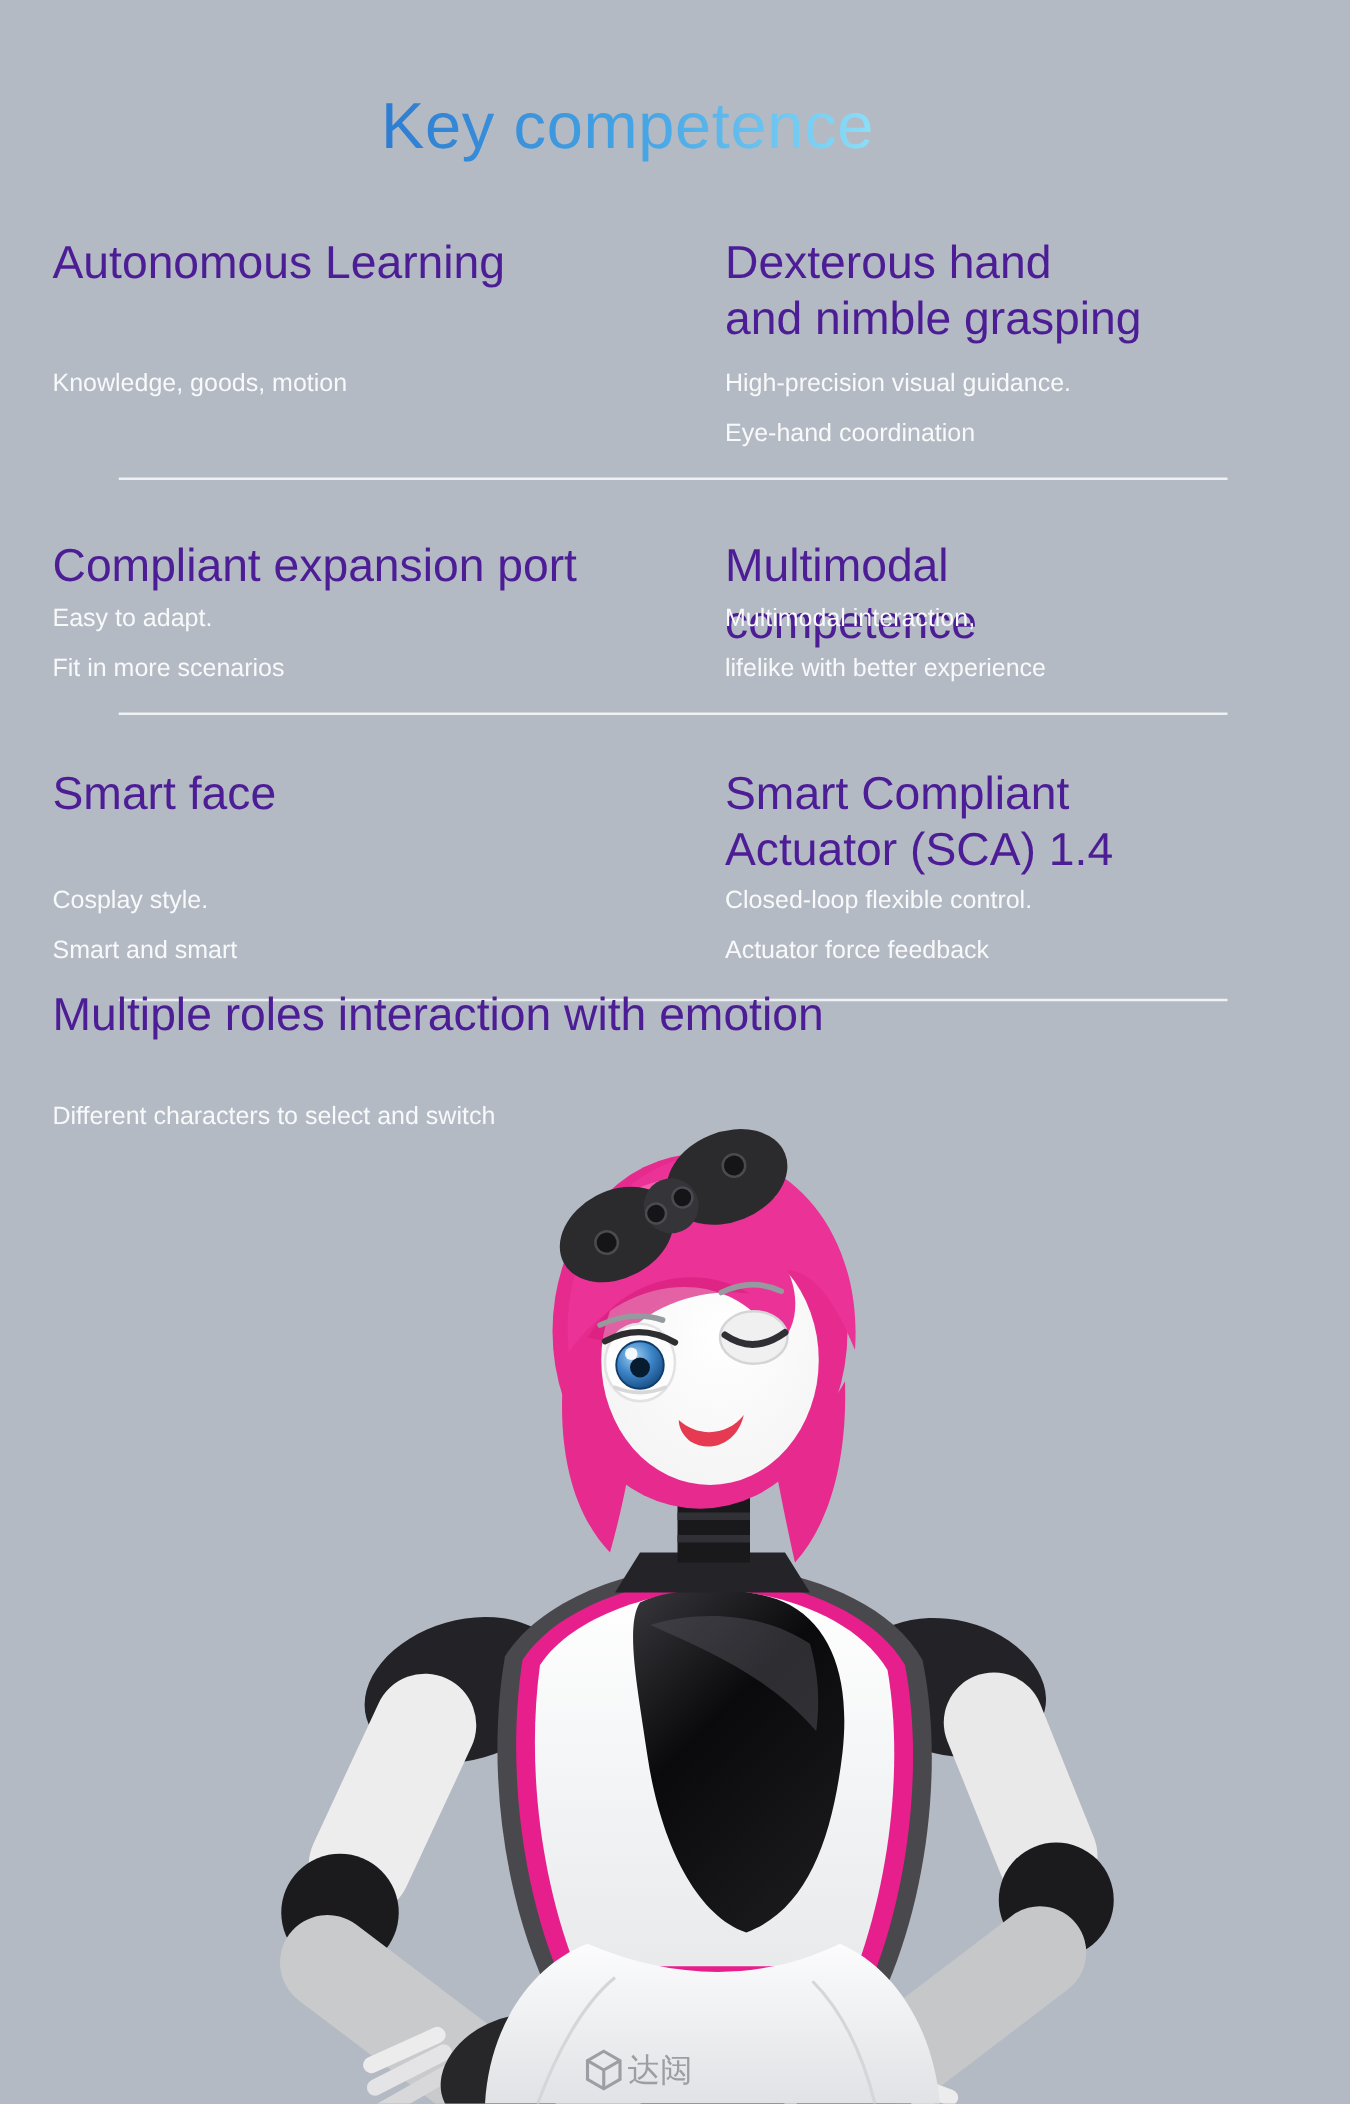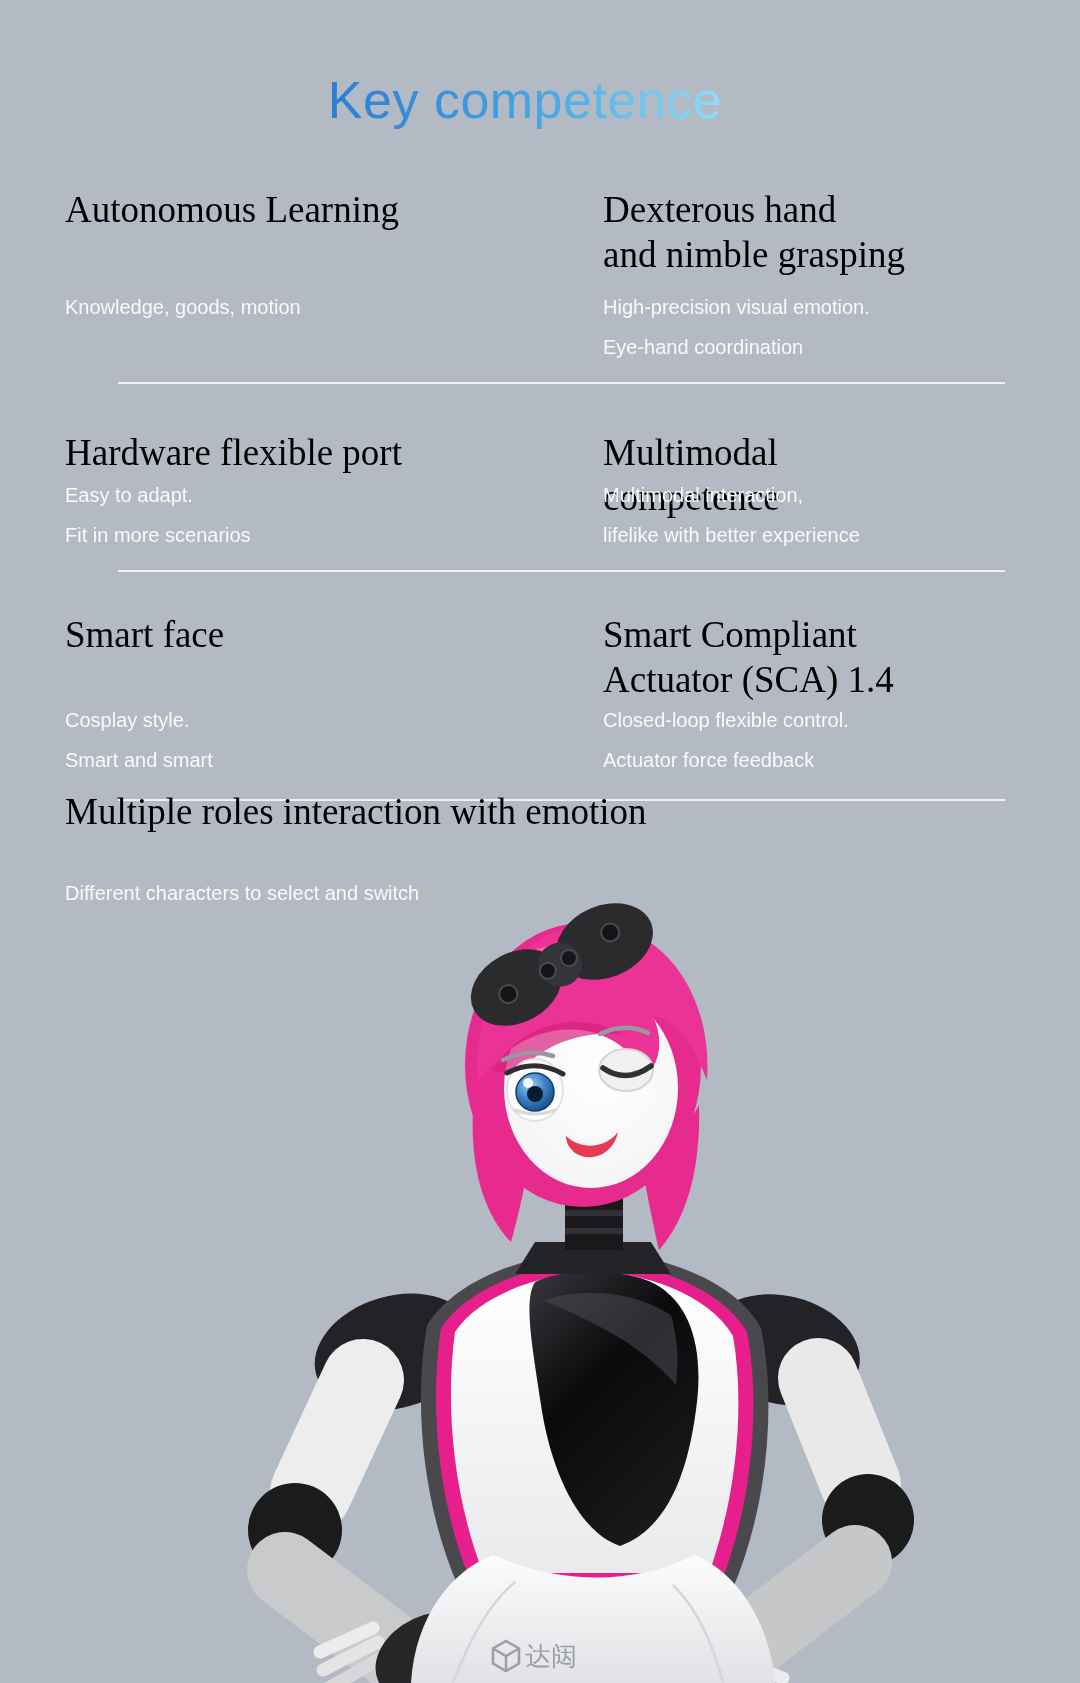--- a/index.html
+++ b/index.html
@@ -2,29 +2,28 @@
 <html><head>
 <meta charset="utf-8">
 <style>
   html,body{margin:0;padding:0;}
   body{
     width:1080px;height:1683px;
     background:#b4bac4;
     font-family:"Liberation Sans","DejaVu Sans",sans-serif;
     overflow:hidden;
   }
-  .page{position:relative;width:936px;height:1683px;margin-left:23px;}
+  .page{position:relative;width:936px;height:1683px;}
   .abs{position:absolute;margin:0;}
   .heading{
-    color:#000000;
+    color:#4c1d95;
     font-size:37px;
     line-height:45px;
     font-weight:400;
     white-space:pre-line;
-    font-family:Liberation Serif, serif;
   }
   .body-text{
     color:#f8f9fa;
     font-size:20px;
     line-height:40px;
     font-weight:400;
     white-space:pre-line;
   }
   .divider{
     position:absolute;
@@ -49,26 +48,26 @@
     </defs>
     <text x="502" y="60" text-anchor="middle" font-size="52" letter-spacing="0.5" fill="url(#titleGrad)">Key competence</text>
   </svg>
 
   <section>
 
     <h2 class="abs heading col-l" style="top:187px">Autonomous Learning</h2>
     <h2 class="abs heading col-r" style="top:187px">Dexterous hand
 and nimble grasping</h2>
     <p class="abs body-text col-l" style="top:287px">Knowledge, goods, motion</p>
-    <p class="abs body-text col-r" style="top:287px">High-precision visual emotion.
+    <p class="abs body-text col-r" style="top:287px">High-precision visual guidance.
 Eye-hand coordination</p>
 
     <div class="divider" style="top:382px"></div>
 
-    <h2 class="abs heading col-l" style="top:430px">Hardware flexible port</h2>
+    <h2 class="abs heading col-l" style="top:430px">Compliant expansion port</h2>
     <h2 class="abs heading col-r" style="top:430px">Multimodal competence</h2>
     <p class="abs body-text col-l" style="top:475px">Easy to adapt.
 Fit in more scenarios</p>
     <p class="abs body-text col-r" style="top:475px">Multimodal interaction,
 lifelike with better experience</p>
 
     <div class="divider" style="top:570px"></div>
 
     <h2 class="abs heading col-l" style="top:612px">Smart face</h2>
     <h2 class="abs heading col-r" style="top:612px">Smart Compliant

